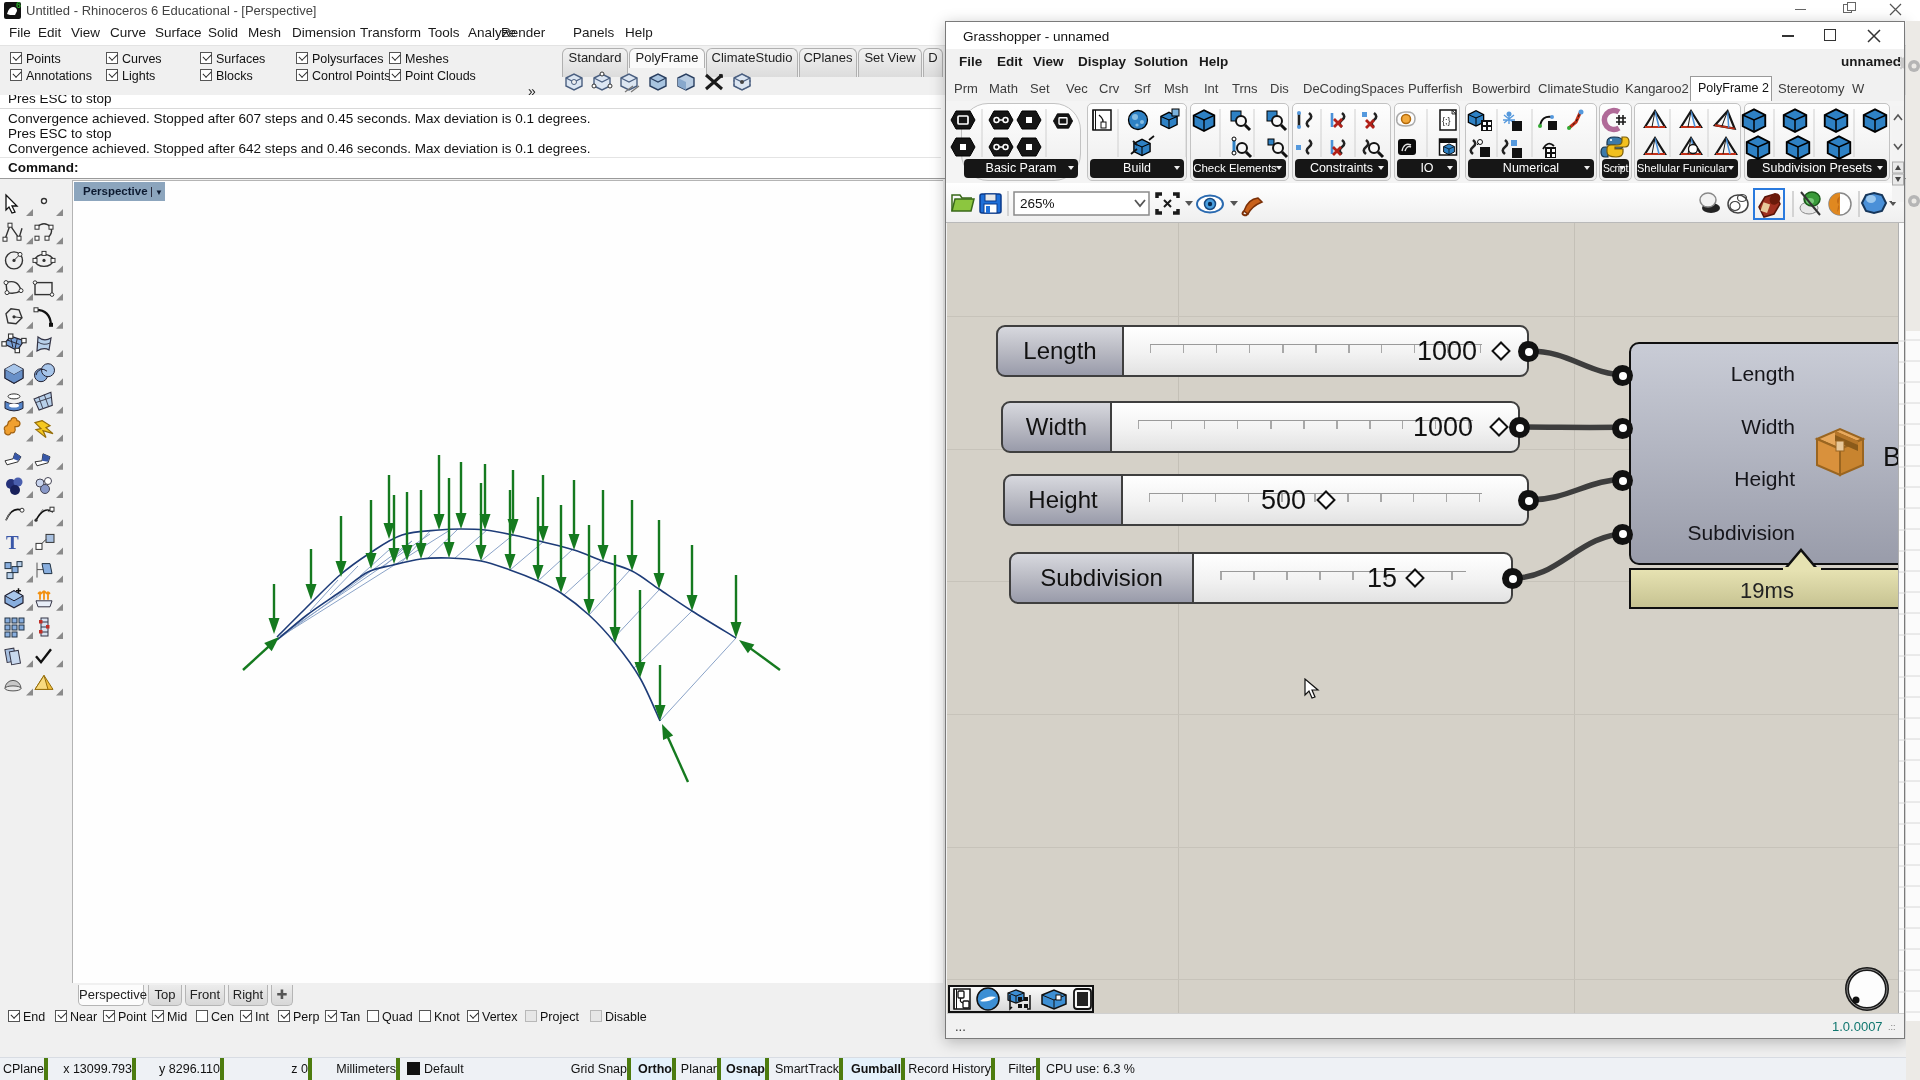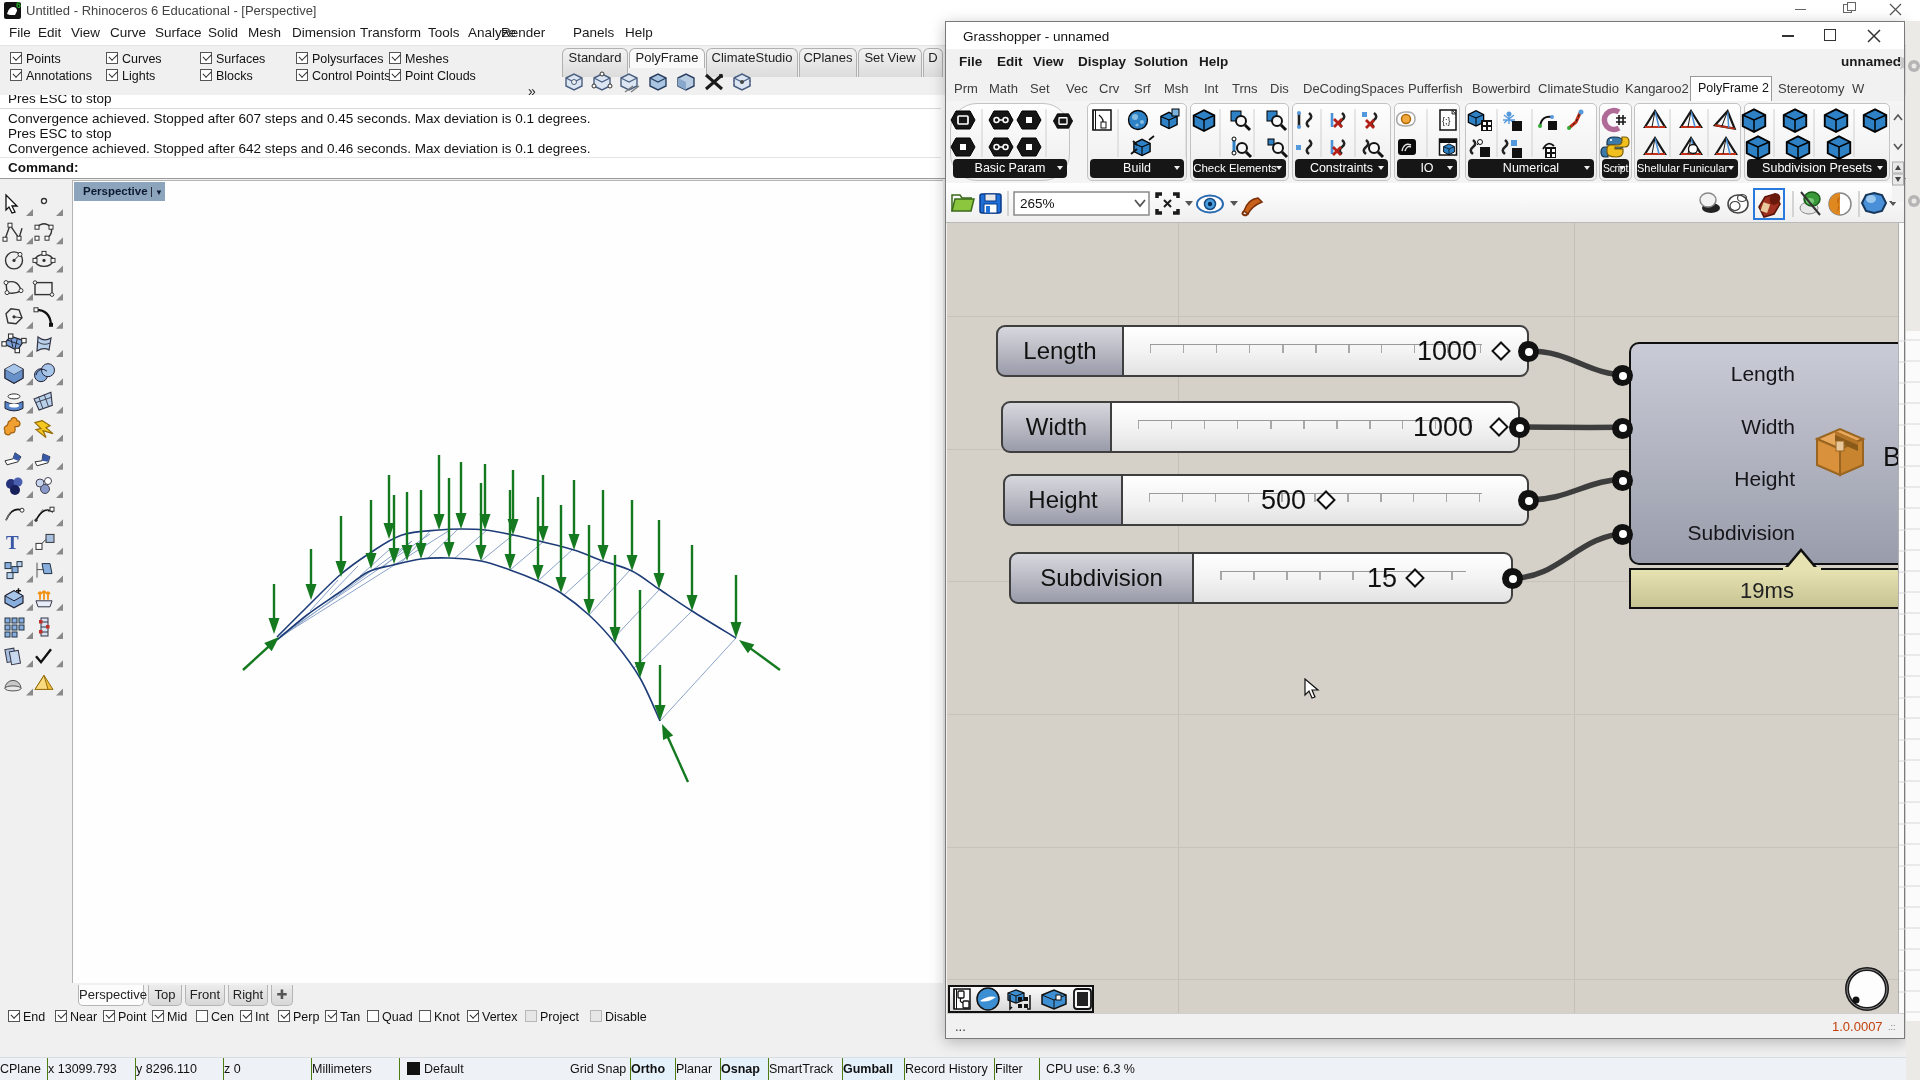--- a/index.html
+++ b/index.html
@@ -12,21 +12,21 @@
   #r-menu { left:0; top:21px; width:1920px; height:24px; background:#ffffff; }
   #r-menu span { position:absolute; top:4px; font-size:13.5px; color:#1a1a1a; }
   #r-toolband { left:0; top:45px; width:1920px; height:50px; background:#f0f0f0; border-top:1px solid #e3e3e3; }
   #r-cmd { left:0; top:95px; width:1920px; height:84px; background:#ffffff; border-bottom:1px solid #9a9a9a; font-size:13.5px; color:#111; }
   #r-side { left:0; top:179px; width:72px; height:804px; background:#f0f0f0; }
   #r-vp { left:72px; top:180px; width:871px; height:803px; background:#fefefe; border-left:1px solid #b4b4b4; border-top:1px solid #b4b4b4;}
   #vp-tab { left:1px; top:1px; width:91px; height:19px; background:#8ca5bd; color:#0d1a30; font-weight:bold; font-size:11.5px; padding-left:9px; line-height:19px; }
   #r-vtabs { left:0; top:983px; width:1920px; height:23px; background:#f0f0f0; }
   #r-osnap { left:0; top:1006px; width:1920px; height:51px; background:#f0f0f0; }
   #r-status { left:0; top:1057px; width:1920px; height:23px; background:#eef1f5; border-top:1px solid #d8dce3; font-size:12.5px; color:#111; }
-  .cell { position:absolute; top:0; height:23px; line-height:22px; text-align:left; border-right:1px solid #4d7c0f; }
+  .cell { position:absolute; top:0; height:23px; line-height:22px; text-align:right; border-right:4px solid #4d7c0f; }
   .cb { position:absolute; width:12px; height:12px; border:1px solid #555; background:#fff; }
   .cb.on:before { content:""; position:absolute; left:1.5px; top:1px; width:6.5px; height:3.5px; border-left:1.8px solid #2a2a2a; border-bottom:1.8px solid #2a2a2a; transform:rotate(-45deg); }
   .cb.off2 { border-color:#b8b8b8; background:#e6e6e6; }
   .cblbl { position:absolute; font-size:12.5px; color:#111; }
   .rtab { position:absolute; top:2px; height:29px; background:linear-gradient(180deg,#f2f2f2,#dcdcdc); border:1px solid #b0b0b0; border-bottom:none; border-radius:6px 6px 0 0; font-size:13px; color:#222; text-align:center; line-height:18px; }
   .rtab.sel { background:#fafafa; height:20px; z-index:2; }
   .vtab { position:absolute; top:2px; height:21px; background:linear-gradient(180deg,#ececec,#d7d7d7); border:1px solid #b5b5b5; border-top:none; border-radius:0 0 5px 5px; font-size:13px; color:#222; text-align:center; line-height:19px; }
   .vtab.sel { background:#fcfcfc; font-weight:normal; }
   
   #gh { left:945px; top:21px; width:960px; height:1018px; background:#f1f1f1; border:1px solid #7a7a7a; box-shadow:0 3px 14px rgba(0,0,0,0.25); }
@@ -605,21 +605,21 @@
       <span style="left:462px;">Pufferfish</span>
     <span style="left:526px;">Bowerbird</span>
       <span style="left:592px;">ClimateStudio</span>
       <span style="left:679px;">Kangaroo2</span>
     <div class="abs" style="left:744px;top:0px;width:82px;height:25px;background:#fff;border:1px solid #9a9a9a;border-bottom:none;"></div>
     <span style="left:752px;color:#111;font-size:12.5px;">PolyFrame 2</span>
     <span style="left:832px;">Stereotomy</span>
       <span style="left:906px;">W</span>
   </div>
   <div class="abs" id="gh-panel">
-    <div class="grp" style="left:4px;width:120px;border-radius:27px;">
+    <div class="grp" style="left:15px;width:120px;border-radius:27px;">
         <div class="grpbar">Basic Param</div>
       </div>
     <div class="grp" style="left:141px;width:100px;">
         <div class="grpbar">Build</div>
       </div>
     <div class="grp" style="left:244px;width:99px;">
         <div class="grpbar" style="font-size:11.5px;padding-right:9px;">Check Elements</div>
       </div>
     <div class="grp" style="left:346px;width:99px;">
         <div class="grpbar">Constraints</div>
@@ -1086,21 +1086,21 @@
           <path d="M2 38 l4 5 l4 -5"></path>
         </g>
       <rect x="0.5" y="56" width="11" height="11" fill="#e9e9e9" stroke="#aaa"></rect>
         <polygon points="3,64 9,64 6,59" fill="#444"></polygon>
       <rect x="0.5" y="68" width="11" height="11" fill="#e9e9e9" stroke="#aaa"></rect>
         <polygon points="3,71 9,71 6,76" fill="#444"></polygon>
     </svg>
   </div>
   <div class="abs" id="gh-status">
     <div class="abs" style="left:8px;top:5px;">...</div>
-    <div class="abs" style="left:885px;top:5px;color:#c2410c;">1.0.0007</div>
+    <div class="abs" style="left:885px;top:5px;color:#0f766e;">1.0.0007</div>
       <div class="abs" style="left:941px;top:8px;color:#777;font-size:9px;">.::</div>
   </div>
 </div>
 
 <div class="abs" style="left:1906px;top:21px;width:14px;height:1059px;background:#eceae6;">
   <svg width="14" height="1059">
     <g fill="#b5b5b5">
         <circle cx="8" cy="45" r="6"></circle>
         <circle cx="8" cy="45" r="2.5" fill="#eceae6"></circle>
         <circle cx="8" cy="180" r="6"></circle>

